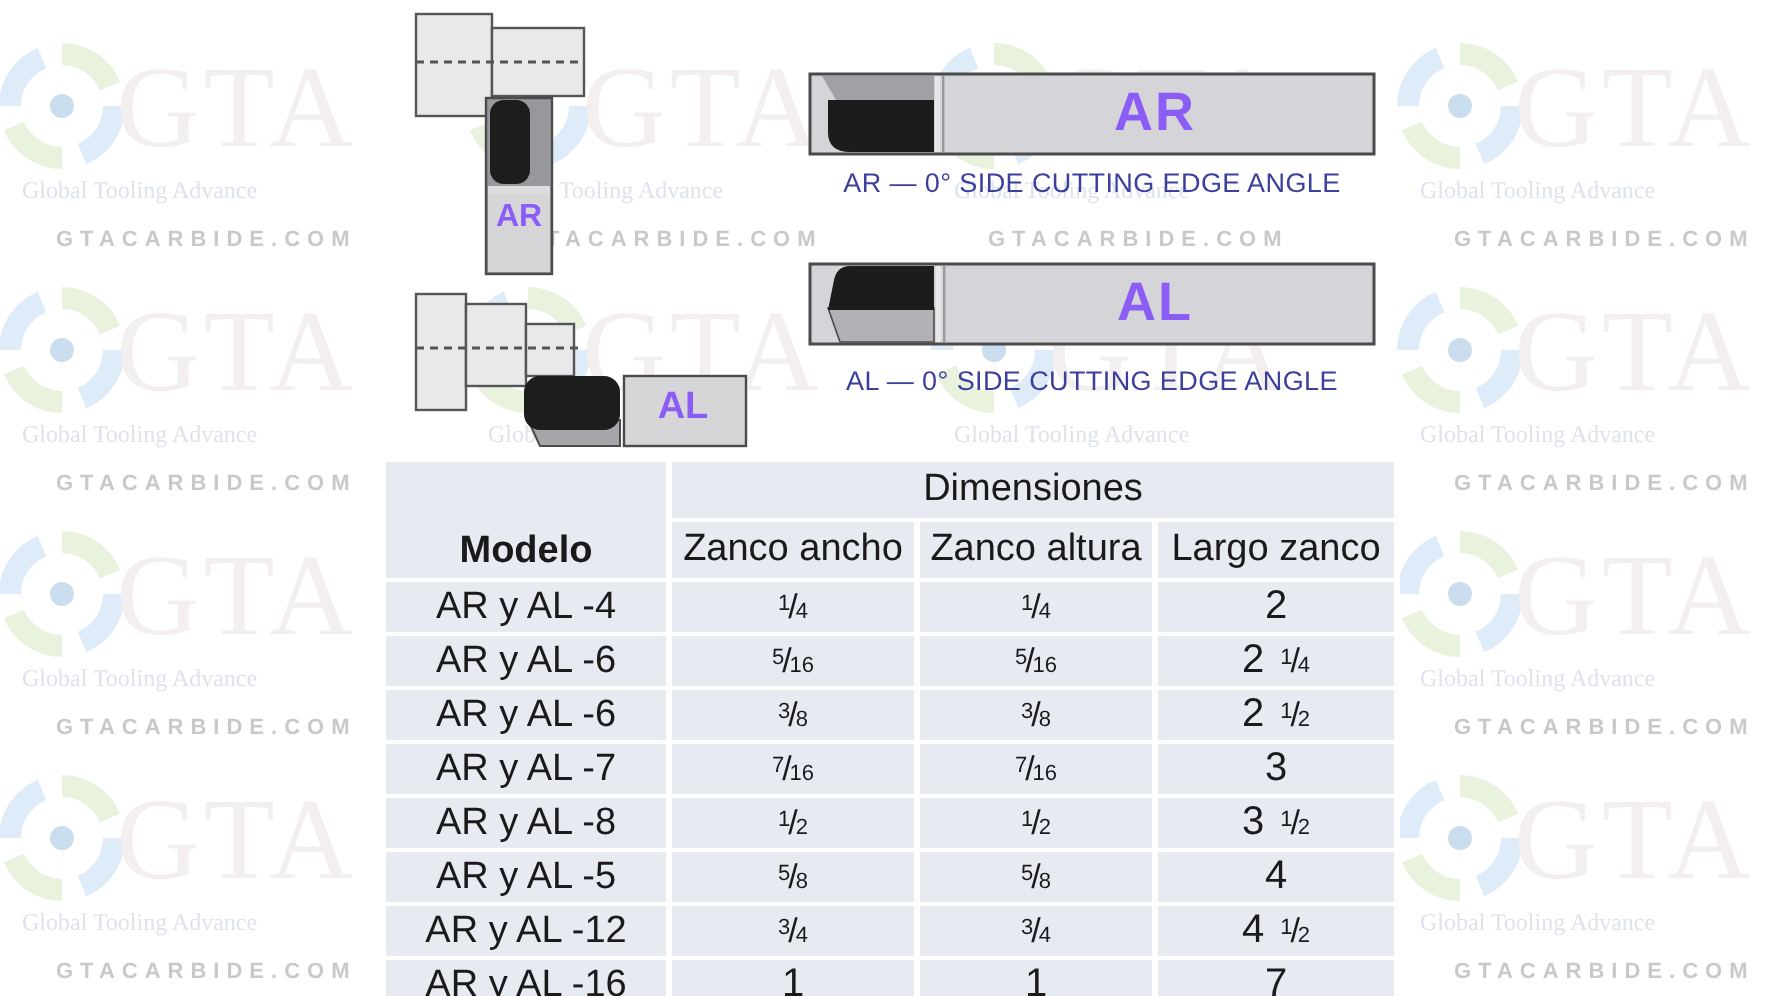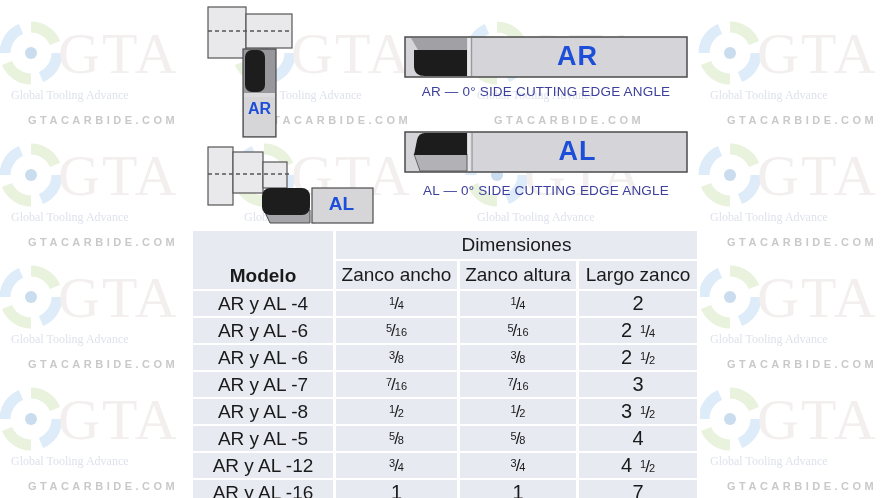--- a/index.html
+++ b/index.html
@@ -12,21 +12,21 @@
   .wm-logo{position:absolute;left:0;top:6px;width:66px;height:66px;}
   .wm-brand{position:absolute;left:60px;top:10px;font-family:"Liberation Serif",serif;
             font-size:58px;line-height:60px;color:#f2efee;letter-spacing:2px;}
   .wm-tagline{position:absolute;left:13px;top:74px;font-family:"Liberation Serif",serif;
             font-size:12px;color:#dee2ec;white-space:nowrap;}
   .wm-domain{position:absolute;left:30px;top:100px;font-size:11px;font-weight:bold;
             letter-spacing:3.5px;color:#c9c9c9;white-space:nowrap;}
 
   
   .content{position:absolute;z-index:1;}
-  .diagram-label{position:absolute;z-index:2;text-align:center;color:#1d4ed8;font-weight:bold;}
+  .diagram-label{position:absolute;z-index:2;text-align:center;color:#8b5cf6;font-weight:bold;}
   #ar-top-label{left:243px;top:100px;width:33px;font-size:16px;}
   #al-top-label{left:313px;top:193px;width:57px;font-size:19px;}
   #ar-bar-label{left:470px;top:41px;width:215px;font-size:27px;letter-spacing:1px;}
   #al-bar-label{left:470px;top:136px;width:215px;font-size:27px;letter-spacing:1px;}
   .caption{position:absolute;z-index:2;width:286px;text-align:center;font-size:13.5px;
            color:#3c3f9c;letter-spacing:0.2px;white-space:nowrap;}
   #ar-caption{left:403px;top:84px;}
   #al-caption{left:403px;top:183px;}
 
   

